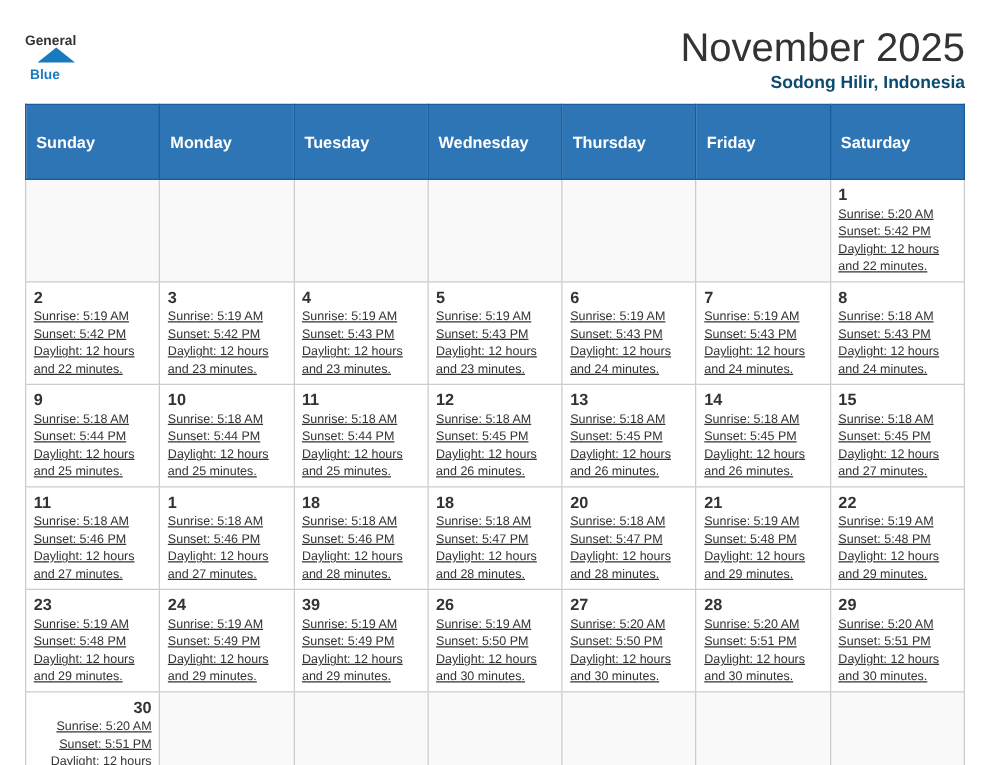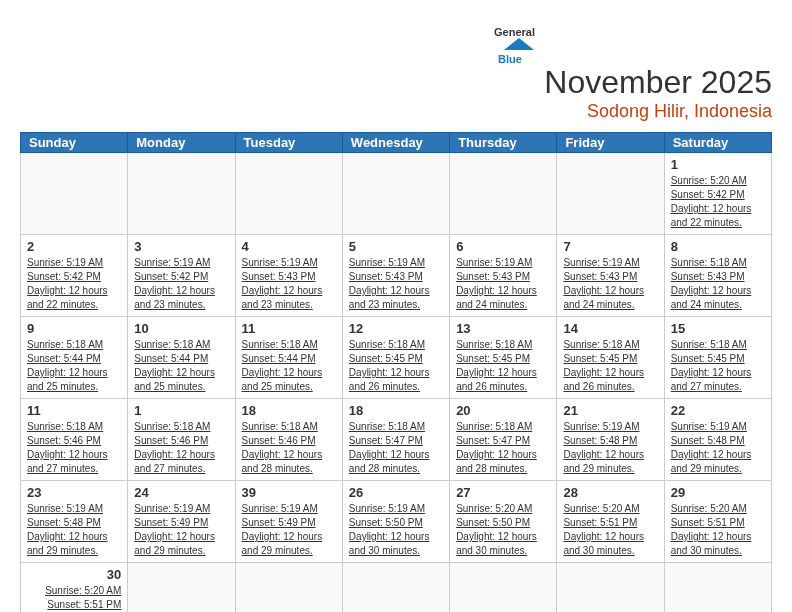--- a/index.html
+++ b/index.html
@@ -5,53 +5,53 @@
     * { box-sizing: border-box; margin: 0; padding: 0; }
     body {
       font-family: Arial, sans-serif;
       background: #fff;
       width: 792px;
       min-height: 612px;
       padding: 20px;
     }
     .header {
       display: flex;
-      justify-content: flex-end;
+      justify-content: space-between;
       align-items: flex-start;
       margin-bottom: 10px;
     }
     .logo {
       display: flex;
       align-items: center;
       gap: 6px;
     }
     .title-block {
       text-align: right;
-      margin-top: 44px;
     }
     .month-title {
       font-size: 32px;
       font-weight: normal;
       color: #333;
     }
     .location {
-      font-size: 18px;
-      color: #c2410c;
+      font-size: 14px;
+      color: #0c4a6e;
+      font-weight: bold;
     }
     .calendar {
       width: 100%;
       border-collapse: collapse;
       border: 1px solid #ccc;
     }
     .calendar th {
       background-color: #2e75b6;
       color: #fff;
       font-size: 13px;
       font-weight: bold;
-      padding: 2px 8px;
+      padding: 22px 8px;
       text-align: left;
       border: 1px solid #1a5c9a;
     }
     .calendar td {
       vertical-align: top;
       border: 1px solid #ccc;
       padding: 4px 6px;
       font-size: 10.5px;
       color: #333;
       width: calc(100% / 7);

